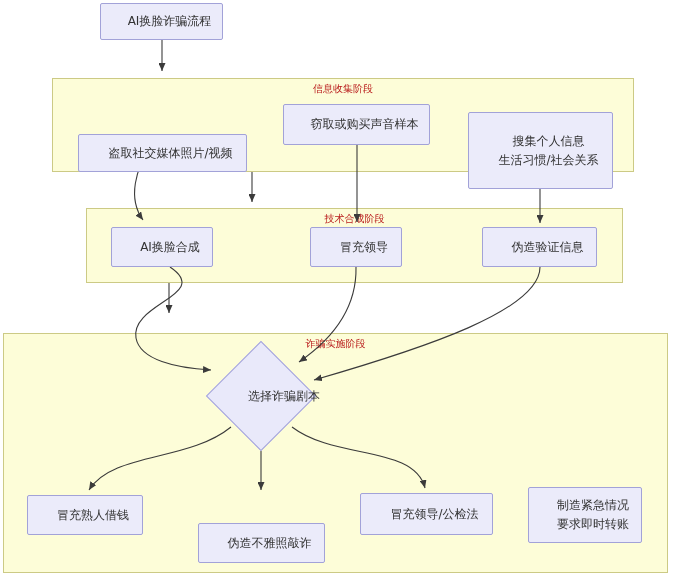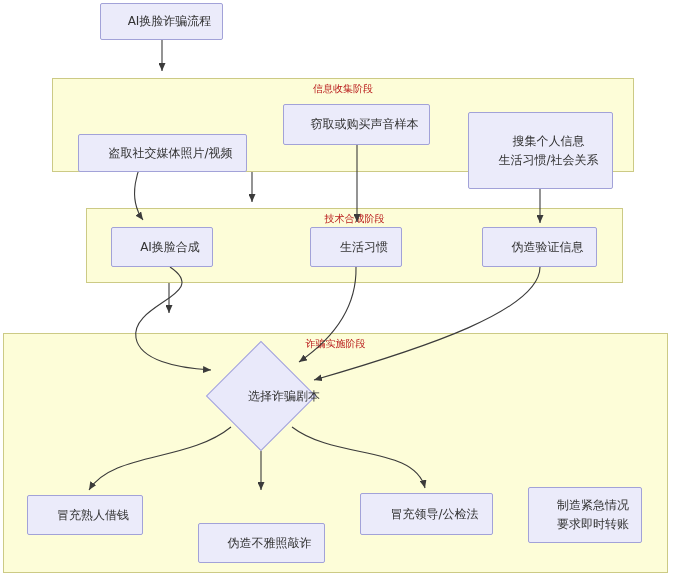--- a/index.html
+++ b/index.html
@@ -127,21 +127,21 @@
   </div>
   <div class="node" id="node-collect-info">
     <span>搜集个人信息</span>
     <span>生活习惯/社会关系</span>
   </div>
 
   <div class="node" id="node-face-swap">
     <span>AI换脸合成</span>
   </div>
   <div class="node" id="node-voice-clone">
-    <span>生活习惯</span>
+    <span>冒充领导</span>
   </div>
   <div class="node" id="node-fake-verify">
     <span>伪造验证信息</span>
   </div>
 
   <div id="diamond-shape"></div>
   <div id="diamond-label">选择诈骗剧本</div>
 
   <div class="node" id="node-borrow-money">
     <span>冒充熟人借钱</span>

